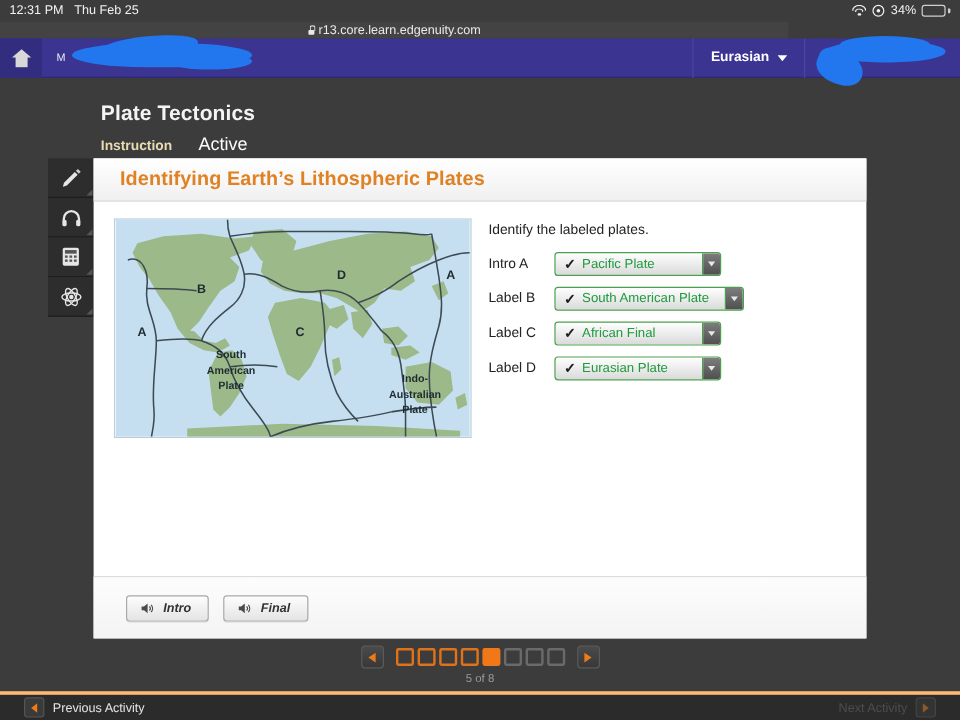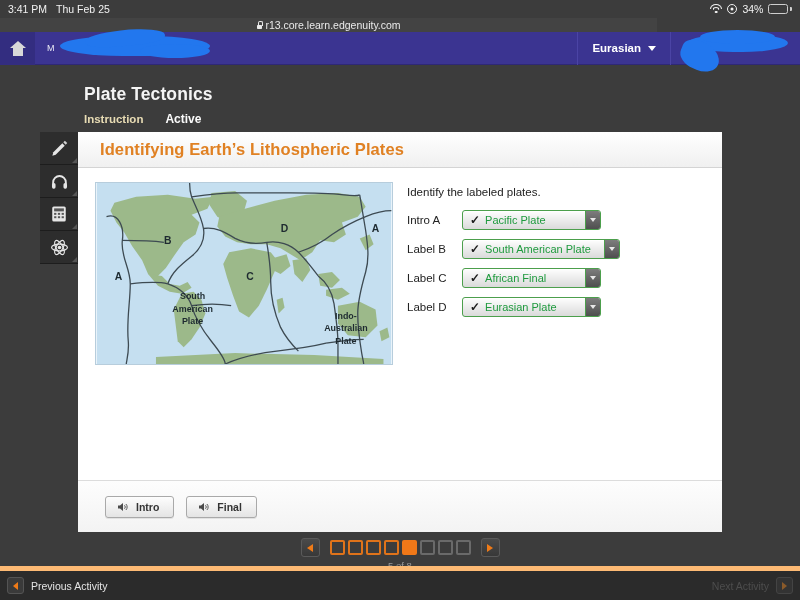--- a/index.html
+++ b/index.html
@@ -75,21 +75,21 @@
   .sc1c { left: 140px; top: 44px; width: 70px; height: 14px; border-radius: 50%; }
   .sc2 { left: 688px; top: 34px; width: 100px; height: 18px; border-radius: 50%/55%; }
   .sc2b { left: 680px; top: 42px; width: 40px; height: 28px; border-radius: 40% 60% 50% 50%; transform: rotate(22deg); }
   .sc2c { left: 700px; top: 30px; width: 75px; height: 14px; border-radius: 50%; }
 
   
   .lesson-head { position: absolute; top: 84px; left: 84px; }
   .lesson-title { color: #f4f4f4; font-size: 17.5px; font-weight: bold; letter-spacing: .1px; }
   .lesson-tabs { display: flex; align-items: baseline; gap: 22px; margin-top: 7px; }
   .tab-instruction { color: #e8dcb4; font-size: 11.5px; font-weight: bold; }
-  .tab-active { color: #fbfbfb; font-size: 12px; font-weight: bold; }
+  .tab-active { color: #fbfbfb; font-size: 15px; font-weight: normal; }
 
   
   .toolrail { position: absolute; left: 40px; top: 132px; width: 38px; }
   .tool {
     width: 38px; height: 33px; background: #2d2d2d; border-bottom: 1px solid #1d1d1d;
     display: flex; align-items: center; justify-content: center; position: relative;
   }
   .tool::after { content:""; position:absolute; right:1px; bottom:1px; width:0; height:0;
     border-left: 5px solid transparent; border-bottom: 5px solid #555; }
   .tool svg { display: block; }
@@ -98,21 +98,21 @@
   .card { position: absolute; left: 78px; top: 132px; width: 644px; height: 400px; background: #fff; }
   .card-head {
     height: 36px; background: linear-gradient(#ffffff, #f0f0f0);
     border-bottom: 1px solid #d4d4d4; display: flex; align-items: center; padding-left: 22px;
   }
   .card-head h2 { color: #e08123; font-size: 16.5px; font-weight: bold; letter-spacing: .1px; }
   .card-body { position: relative; height: 295px; padding: 14px 0 0 17px; display: flex; gap: 12px; }
   .card-foot {
     position: absolute; bottom: 0; left: 0; right: 0; height: 52px;
     background: linear-gradient(#fdfdfd, #f3f3f3); border-top: 1px solid #dcdcdc;
-    display: flex; align-items: center; gap: 12px; padding-left: 27px;
+    display: flex; align-items: center; gap: 12px; padding-left: 27px; font-style: italic;
   }
 
   
   .mbtn {
     display: flex; align-items: center; gap: 7px; height: 22px; padding: 0 14px 0 10px;
     background: linear-gradient(#fdfdfd, #e4e4e4); border: 1px solid #a9a9a9;
     border-radius: 3px; font-size: 10.5px; color: #333; font-weight: bold;
     box-shadow: 0 1px 0 rgba(0,0,0,.08);
   }
 
@@ -153,23 +153,23 @@
   .pg-arrow .tri-l { width:0;height:0;border-top:4.5px solid transparent;border-bottom:4.5px solid transparent;border-right:6px solid #ef7b18; }
   .pg-arrow .tri-r { width:0;height:0;border-top:4.5px solid transparent;border-bottom:4.5px solid transparent;border-left:6px solid #ef7b18; }
   .pg-dots { display: flex; gap: 3px; margin: 0 5px; }
   .pg-dot { width: 15px; height: 15px; border-radius: 2px; border: 2px solid #6a6a6a; background: transparent; }
   .pg-dot.visited { border-color: #e0731a; }
   .pg-dot.current { border-color: #f07818; background: #f07818; }
   .pg-count { color: #9a9a9a; font-size: 9.5px; margin-top: 3px; }
 
   
   .actbar {
-    position: absolute; left: 0; bottom: 0; width: 800px; height: 34px;
-    background: #2b2b2b; border-top: 5px solid #fdba74;
-    display: flex; align-items: center; padding: 0 7px;
+    position: absolute; left: 0; bottom: 0; width: 800px; height: 24px;
+    background: #2b2b2b; border-top: 3px solid #fdba74;
+    display: flex; align-items: center; padding: 0 20px;
   }
   .act { display: flex; align-items: center; gap: 7px; }
   .act-btn {
     width: 17px; height: 17px; background: #3a3a3a; border: 1px solid #545454; border-radius: 3px;
     display: flex; align-items: center; justify-content: center;
   }
   .act-btn .tri-l { width:0;height:0;border-top:4px solid transparent;border-bottom:4px solid transparent;border-right:5.5px solid #ef7b18; }
   .act-btn .tri-r { width:0;height:0;border-top:4px solid transparent;border-bottom:4px solid transparent;border-left:5.5px solid #ef7b18; }
   .act-prev-label { color: #e4e4e4; font-size: 10.5px; }
   .act-next { margin-left: auto; display: flex; align-items: center; gap: 7px; }
@@ -177,21 +177,21 @@
   .act-next .act-btn { background: #333; border-color: #444; }
   .act-next .tri-r { border-left-color: #8a5a2a; }
 </style>
 </head>
 <body>
 
 <div id="screen">
 
   <div class="statusbar">
     <div class="sb-left">
-      <span>3:41 PM</span>
+      <span>12:31 PM</span>
       <span>Thu Feb 25</span>
     </div>
     <div class="sb-right">
       <span class="wifi-ico">
           <span class="w1"></span>
           <span class="w2"></span>
           <span class="w3"></span>
         </span>
       <span class="loc-ico"></span>
       <span>34%</span>

